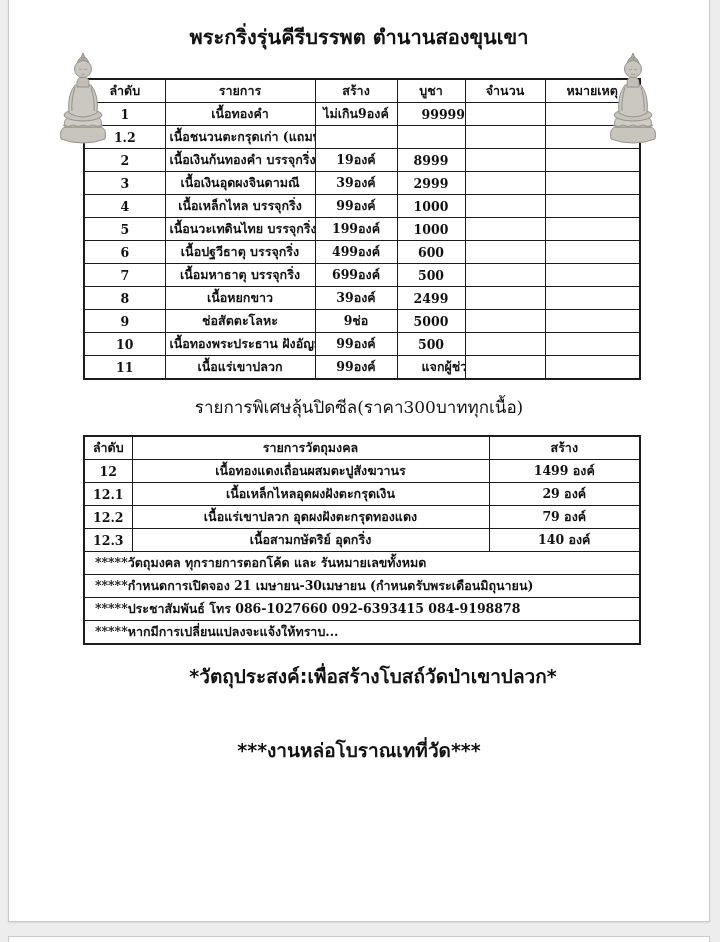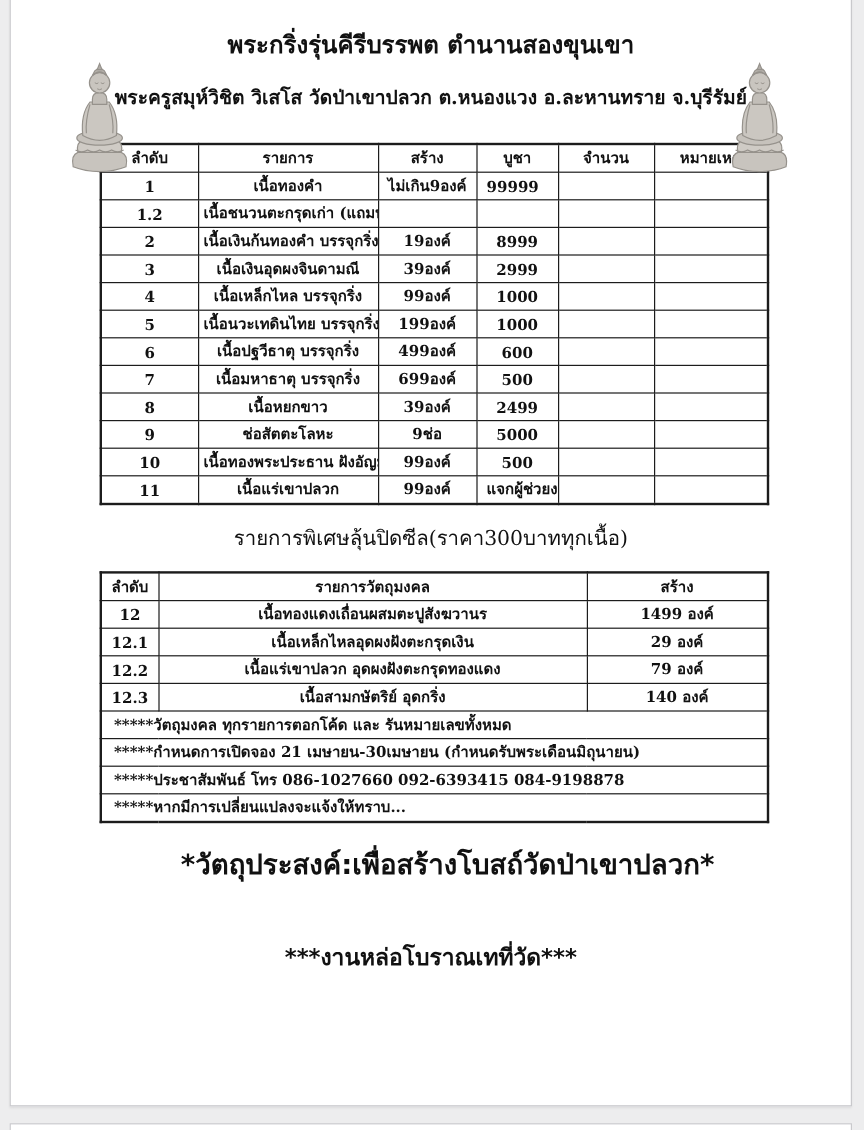--- a/index.html
+++ b/index.html
@@ -66,38 +66,38 @@
   table, th, td { border: 1px solid #1c1c1c; }
   table { border-width: 2px; }
   th, td {
     height: 23px;
     padding: 1px 4px;
     text-align: center;
     vertical-align: middle;
     overflow: hidden;
     white-space: nowrap;
   }
-  td.al { text-align: left; padding-left: 8px; }
+  td.al { text-align: left; padding-left: 24px; }
 
   .section2-title {
     margin-top: 13px;
     text-align: center;
     font-size: 17px;
     font-weight: 400;
   }
   .t2 { margin-top: 15px; }
   .t2 td.note {
     text-align: left;
     padding-left: 10px;
   }
 
   .purpose-line {
     margin-top: 16px;
     text-align: center;
-    font-size: 23px;
+    font-size: 19px;
     font-weight: 700;
     font-family: "DejaVu Sans", "Liberation Sans", sans-serif;
     padding-left: 28px;
   }
   .cast-line {
     margin-top: 44px;
     text-align: center;
     font-size: 19px;
     font-weight: 700;
     font-family: "DejaVu Sans", "Liberation Sans", sans-serif;
@@ -138,21 +138,20 @@
         <path d="M26 40 Q26 34 32 34 Q38 34 38 40 L38 44 L26 44 Z" fill="#c2beb8"></path>
         <circle cx="32" cy="26" r="8.5" fill="#c9c5bf"></circle>
         <path d="M26 20 Q32 14 38 20 L36 16 Q32 12 28 16 Z" fill="#b5b1ab"></path>
         <path d="M32 10 L34 15 L30 15 Z" fill="#b0aca6"></path>
         <path d="M28 26 q2 1.5 3 0 M33 26 q2 1.5 3 0 M30 31 q2 1.5 4 0" fill="none" stroke-width="0.8"></path>
       </g>
     </svg>
   </span>
 
   <div class="doc-subtitle">พระกริ่งรุ่นคีรีบรรพต ตำนานสองขุนเขา</div>
-  <div class="doc-subtitle2">พระครูสมุห์วิชิต วิเสโส วัดป่าเขาปลวก ต.หนองแวง อ.ละหานทราย จ.บุรีรัมย์</div>
 
   <table class="t1">
     <colgroup>
       <col style="width:81px">
         <col style="width:150px">
         <col style="width:82px">
       <col style="width:68px">
         <col style="width:80px">
         <col style="width:95px">
     </colgroup>

